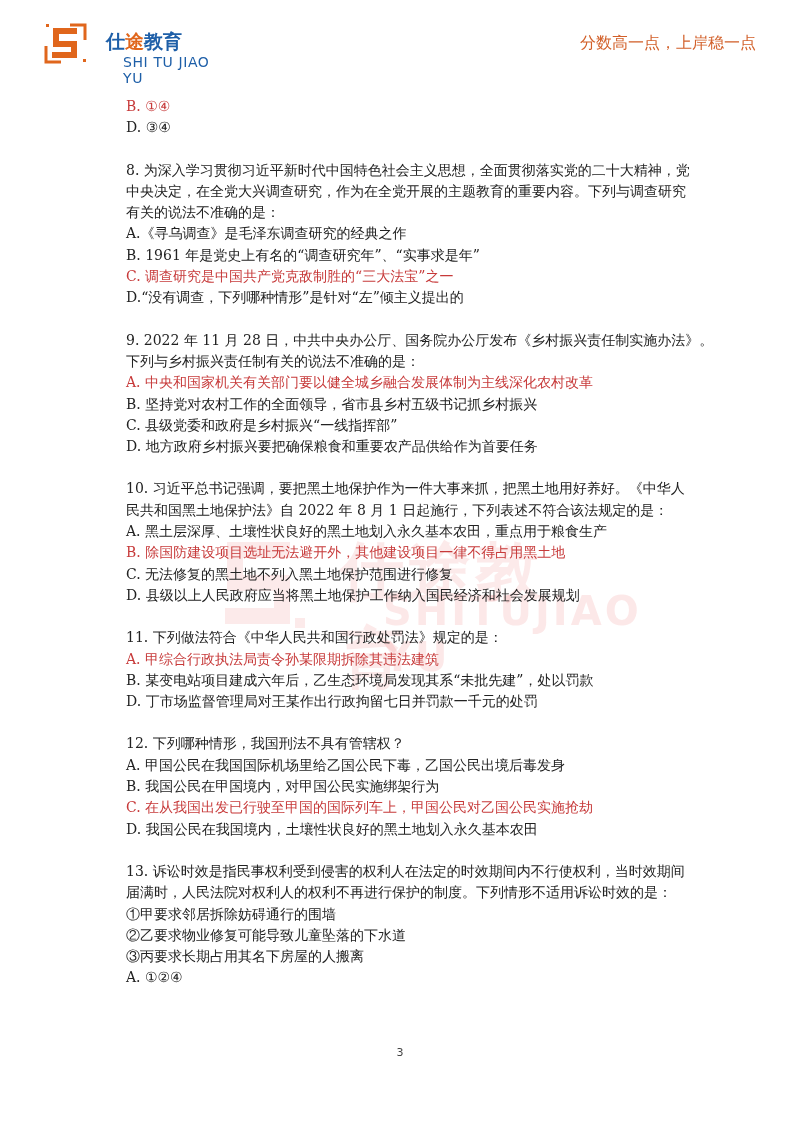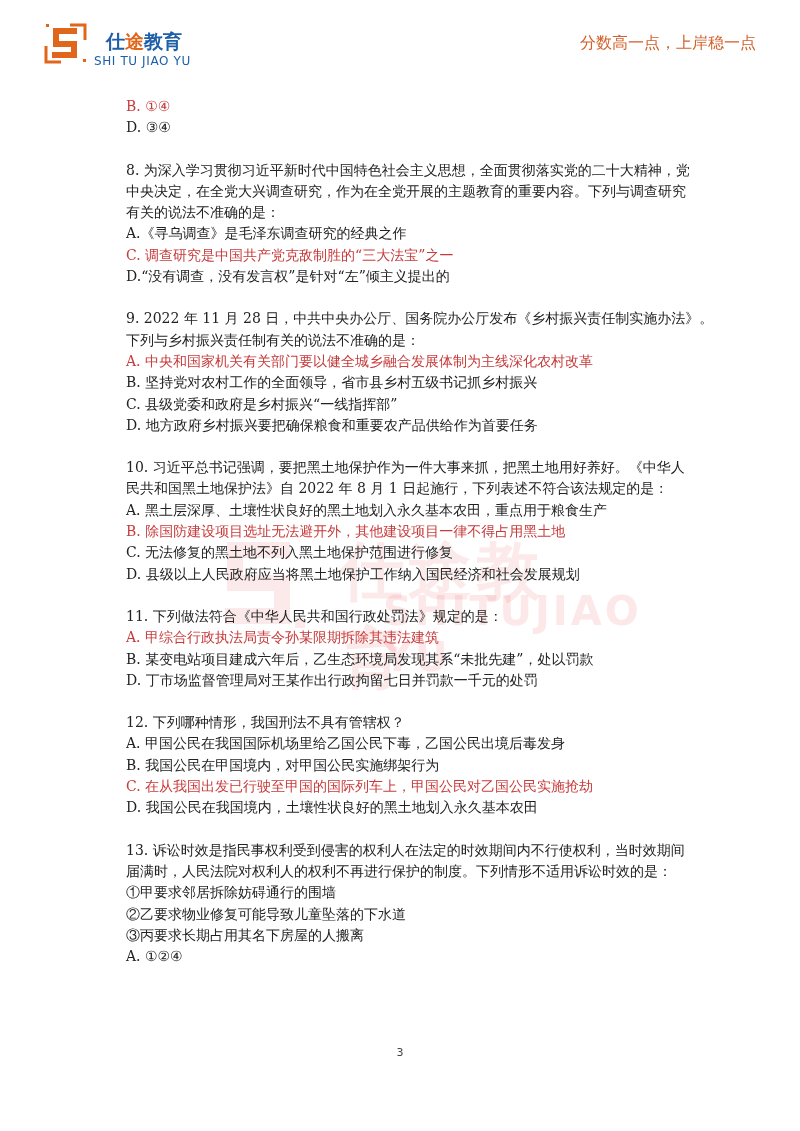--- a/index.html
+++ b/index.html
@@ -4,22 +4,22 @@
 <style>
   html, body { margin:0; padding:0; background:#ffffff; }
   body { width:800px; height:1131px; position:relative; overflow:hidden;
          font-family:"DejaVu Serif","Liberation Serif",serif; color:#222; }
   .header { position:absolute; left:0; top:0; width:800px; height:80px; }
   .logo { position:absolute; left:44px; top:22px; width:190px; height:42px; }
   .logo-mark { position:absolute; left:0; top:0; width:44px; height:42px; }
   .logo-cn { position:absolute; left:62px; top:7px; font-family:"DejaVu Sans","Liberation Sans",sans-serif;
              font-weight:bold; font-size:19px; color:#1e5fa8; letter-spacing:0px; }
   .logo-cn .acc { color:#e0661c; }
-  .logo-en { position:absolute; left:50px; top:32px; font-family:"DejaVu Sans","Liberation Sans",sans-serif;
-             font-size:12px; color:#1e5fa8; letter-spacing:0.6px; }
+  .logo-en { position:absolute; left:79px; top:32px; font-family:"DejaVu Sans","Liberation Sans",sans-serif;
+             font-size:14px; color:#1e5fa8; letter-spacing:0.6px; }
   .slogan { position:absolute; right:44px; top:33px; font-family:"DejaVu Sans","Liberation Sans",sans-serif;
             font-size:16px; color:#d2602a; }
   .content { position:absolute; left:126px; top:96px; width:570px; font-size:14px; line-height:21.3px; }
   .line { white-space:nowrap; }
   .red { color:#c73a3a; }
   .gap { height:21px; }
   .watermark { position:absolute; left:220px; top:528px; width:380px; height:110px; pointer-events:none; }
   .wm-cn { position:absolute; left:120px; top:0px; font-family:"DejaVu Sans","Liberation Sans",sans-serif;
            font-weight:bold; font-size:64px; color:rgba(230,80,80,0.12); letter-spacing:4px; }
   .wm-en { position:absolute; left:130px; top:60px; font-family:"DejaVu Sans","Liberation Sans",sans-serif;
@@ -56,22 +56,23 @@
 </div>
 
 <div class="content" id="content">
     <div class="line red">B. ①④</div>
     <div class="line">D. ③④</div>
     <div class="gap"></div>
     <div class="line">8. 为深入学习贯彻习近平新时代中国特色社会主义思想，全面贯彻落实党的二十大精神，党</div>
     <div class="line">中央决定，在全党大兴调查研究，作为在全党开展的主题教育的重要内容。下列与调查研究</div>
     <div class="line">有关的说法不准确的是：</div>
     <div class="line">A.《寻乌调查》是毛泽东调查研究的经典之作</div>
+    <div class="line">B. 1961 年是党史上有名的“调查研究年”、“实事求是年”</div>
     <div class="line red">C. 调查研究是中国共产党克敌制胜的“三大法宝”之一</div>
-    <div class="line">D.“没有调查，没有发言权”是针对“左”倾主义提出的</div>
+    <div class="line">D.“没有调查，下列哪种情形”是针对“左”倾主义提出的</div>
     <div class="gap"></div>
     <div class="line">9. 2022 年 11 月 28 日，中共中央办公厅、国务院办公厅发布《乡村振兴责任制实施办法》。</div>
     <div class="line">下列与乡村振兴责任制有关的说法不准确的是：</div>
     <div class="line red">A. 中央和国家机关有关部门要以健全城乡融合发展体制为主线深化农村改革</div>
     <div class="line">B. 坚持党对农村工作的全面领导，省市县乡村五级书记抓乡村振兴</div>
     <div class="line">C. 县级党委和政府是乡村振兴“一线指挥部”</div>
     <div class="line">D. 地方政府乡村振兴要把确保粮食和重要农产品供给作为首要任务</div>
     <div class="gap"></div>
     <div class="line">10. 习近平总书记强调，要把黑土地保护作为一件大事来抓，把黑土地用好养好。《中华人</div>
     <div class="line">民共和国黑土地保护法》自 2022 年 8 月 1 日起施行，下列表述不符合该法规定的是：</div>

